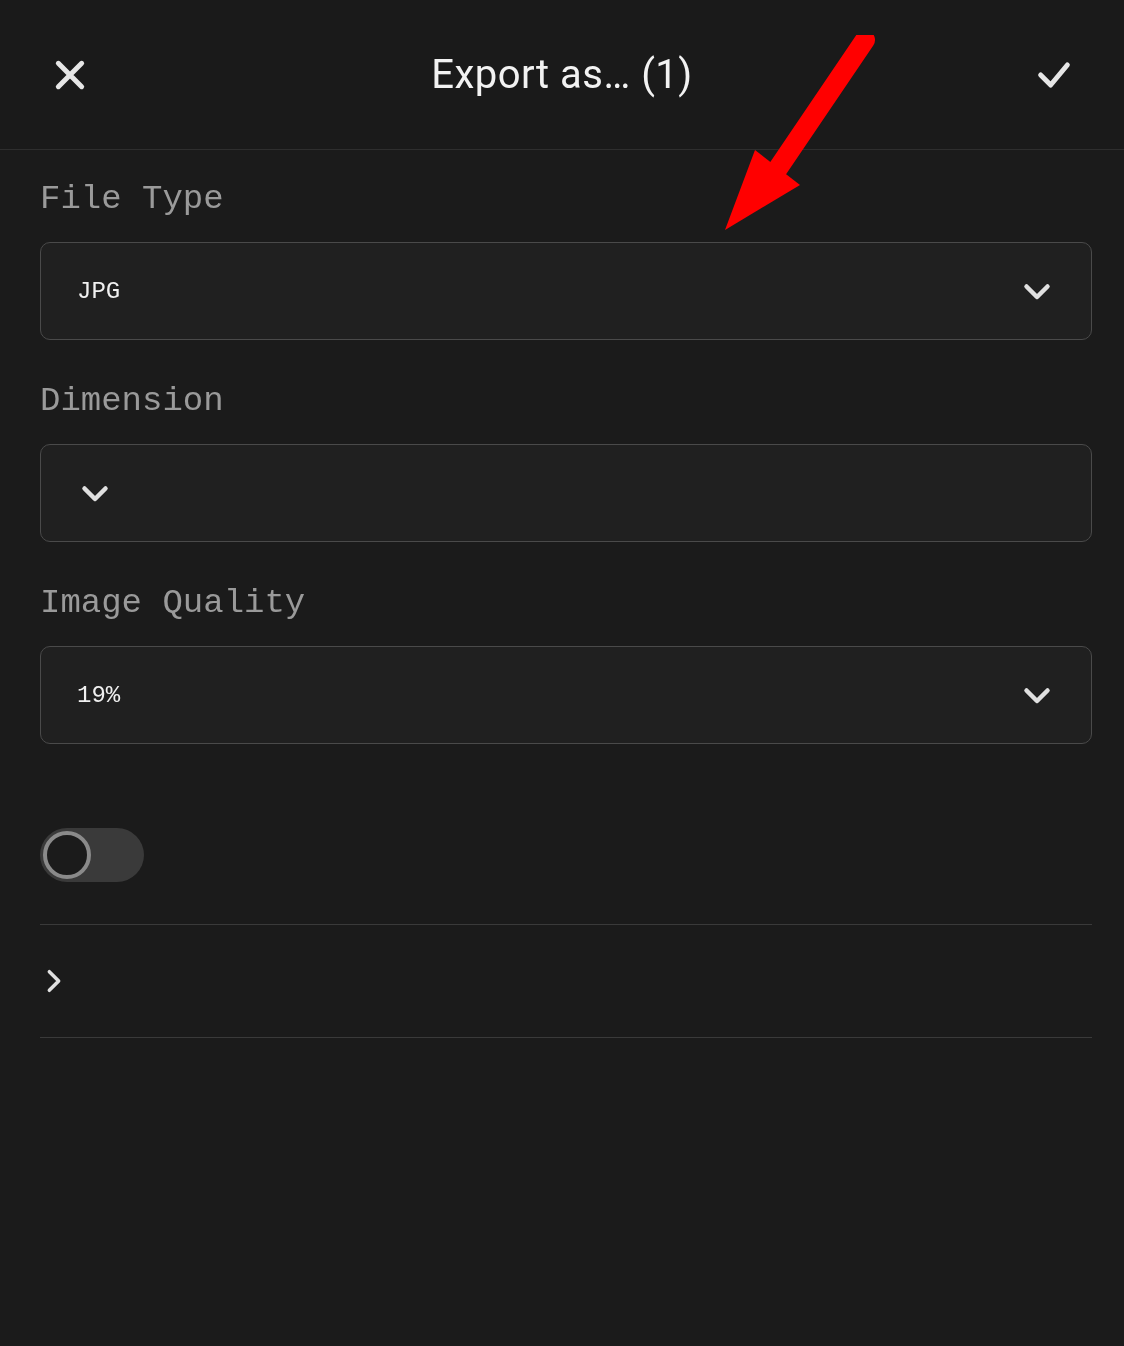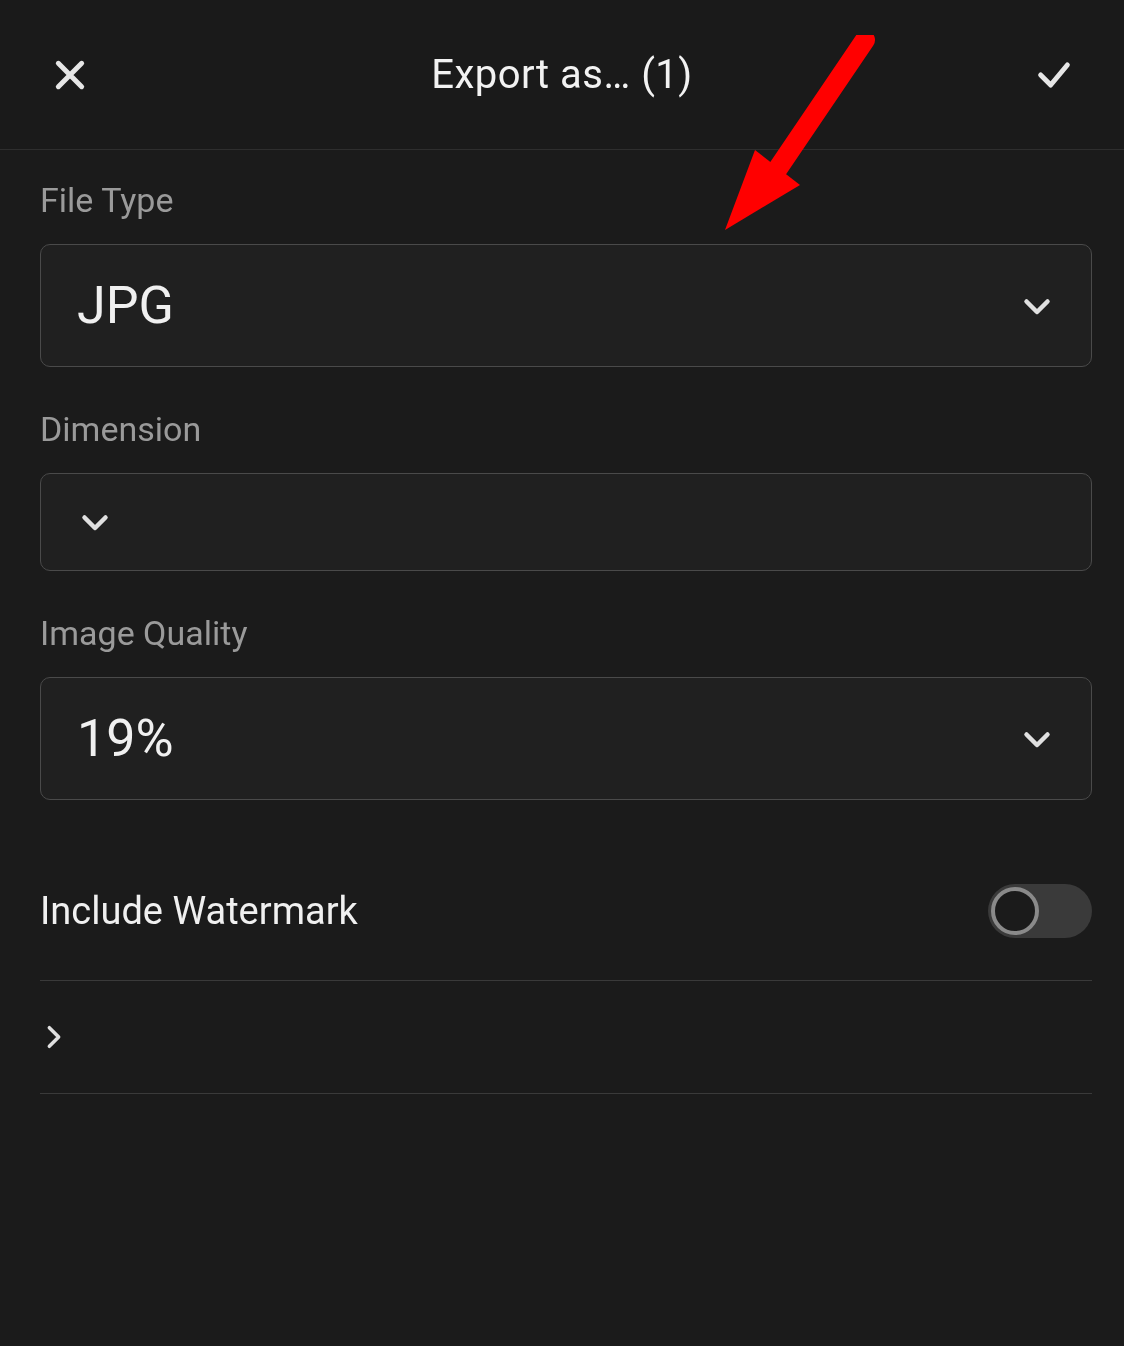--- a/index.html
+++ b/index.html
@@ -44,20 +44,21 @@
       width: 40px;
       height: 40px;
       stroke: #e6e6e6;
       stroke-width: 3;
       fill: none;
       stroke-linecap: round;
       stroke-linejoin: round;
     }
     .content {
       padding: 30px 32px 0 40px;
+      font-family: Liberation Mono, monospace;
     }
     .field-group {
       margin-bottom: 42px;
     }
     .field-label {
       font-size: 34px;
       color: #9a9a9a;
       margin-bottom: 24px;
       font-weight: 400;
     }
@@ -66,21 +67,21 @@
       background: #202020;
       border: 1.5px solid #4a4a4a;
       border-radius: 10px;
       padding: 30px 36px;
       display: flex;
       align-items: center;
       justify-content: space-between;
       cursor: pointer;
     }
     .dropdown-value {
-      font-size: 52px;
+      font-size: 24px;
       color: #f0f0f0;
       font-weight: 400;
     }
     .chevron-down {
       width: 36px;
       height: 36px;
       stroke: #e0e0e0;
       stroke-width: 3;
       fill: none;
       stroke-linecap: round;
@@ -179,21 +180,20 @@
     <div class="field-label">Image Quality</div>
     <div class="dropdown">
       <span class="dropdown-value">19%</span>
       <svg class="chevron-down" viewBox="0 0 24 24">
         <path d="M5 9 L12 16 L19 9"></path>
       </svg>
     </div>
   </div>
 
   <div class="row-item">
-    <span class="row-label">Include Watermark</span>
     <div class="toggle">
       <div class="toggle-knob"></div>
     </div>
   </div>
 
   <div class="row-item">
     <svg class="chevron-right" viewBox="0 0 24 24">
       <path d="M8 4 L16 12 L8 20"></path>
     </svg>
   </div>

